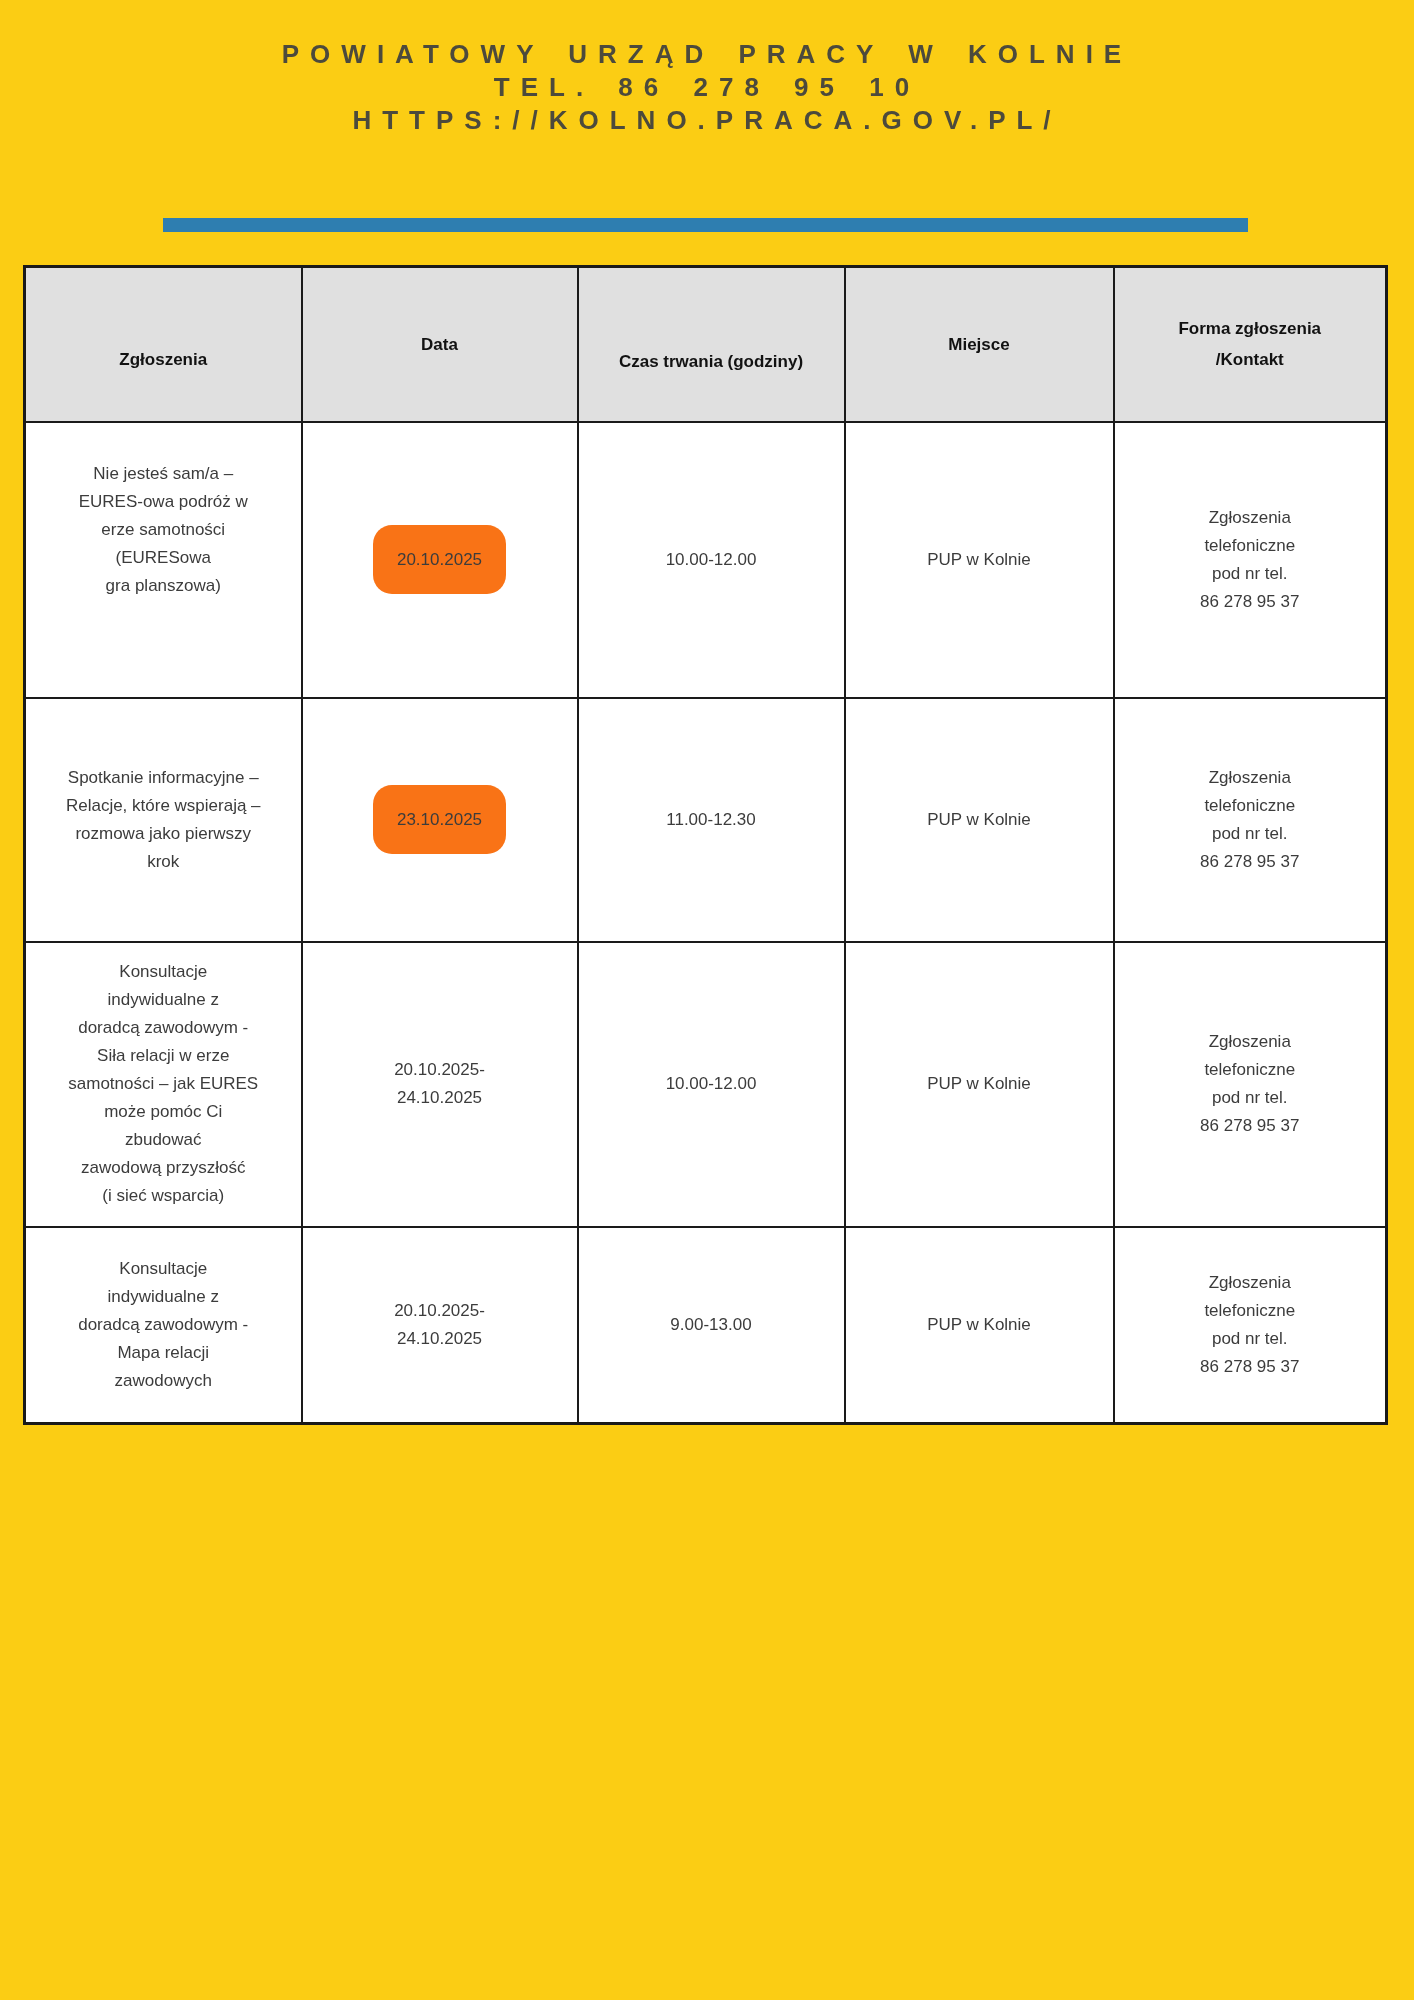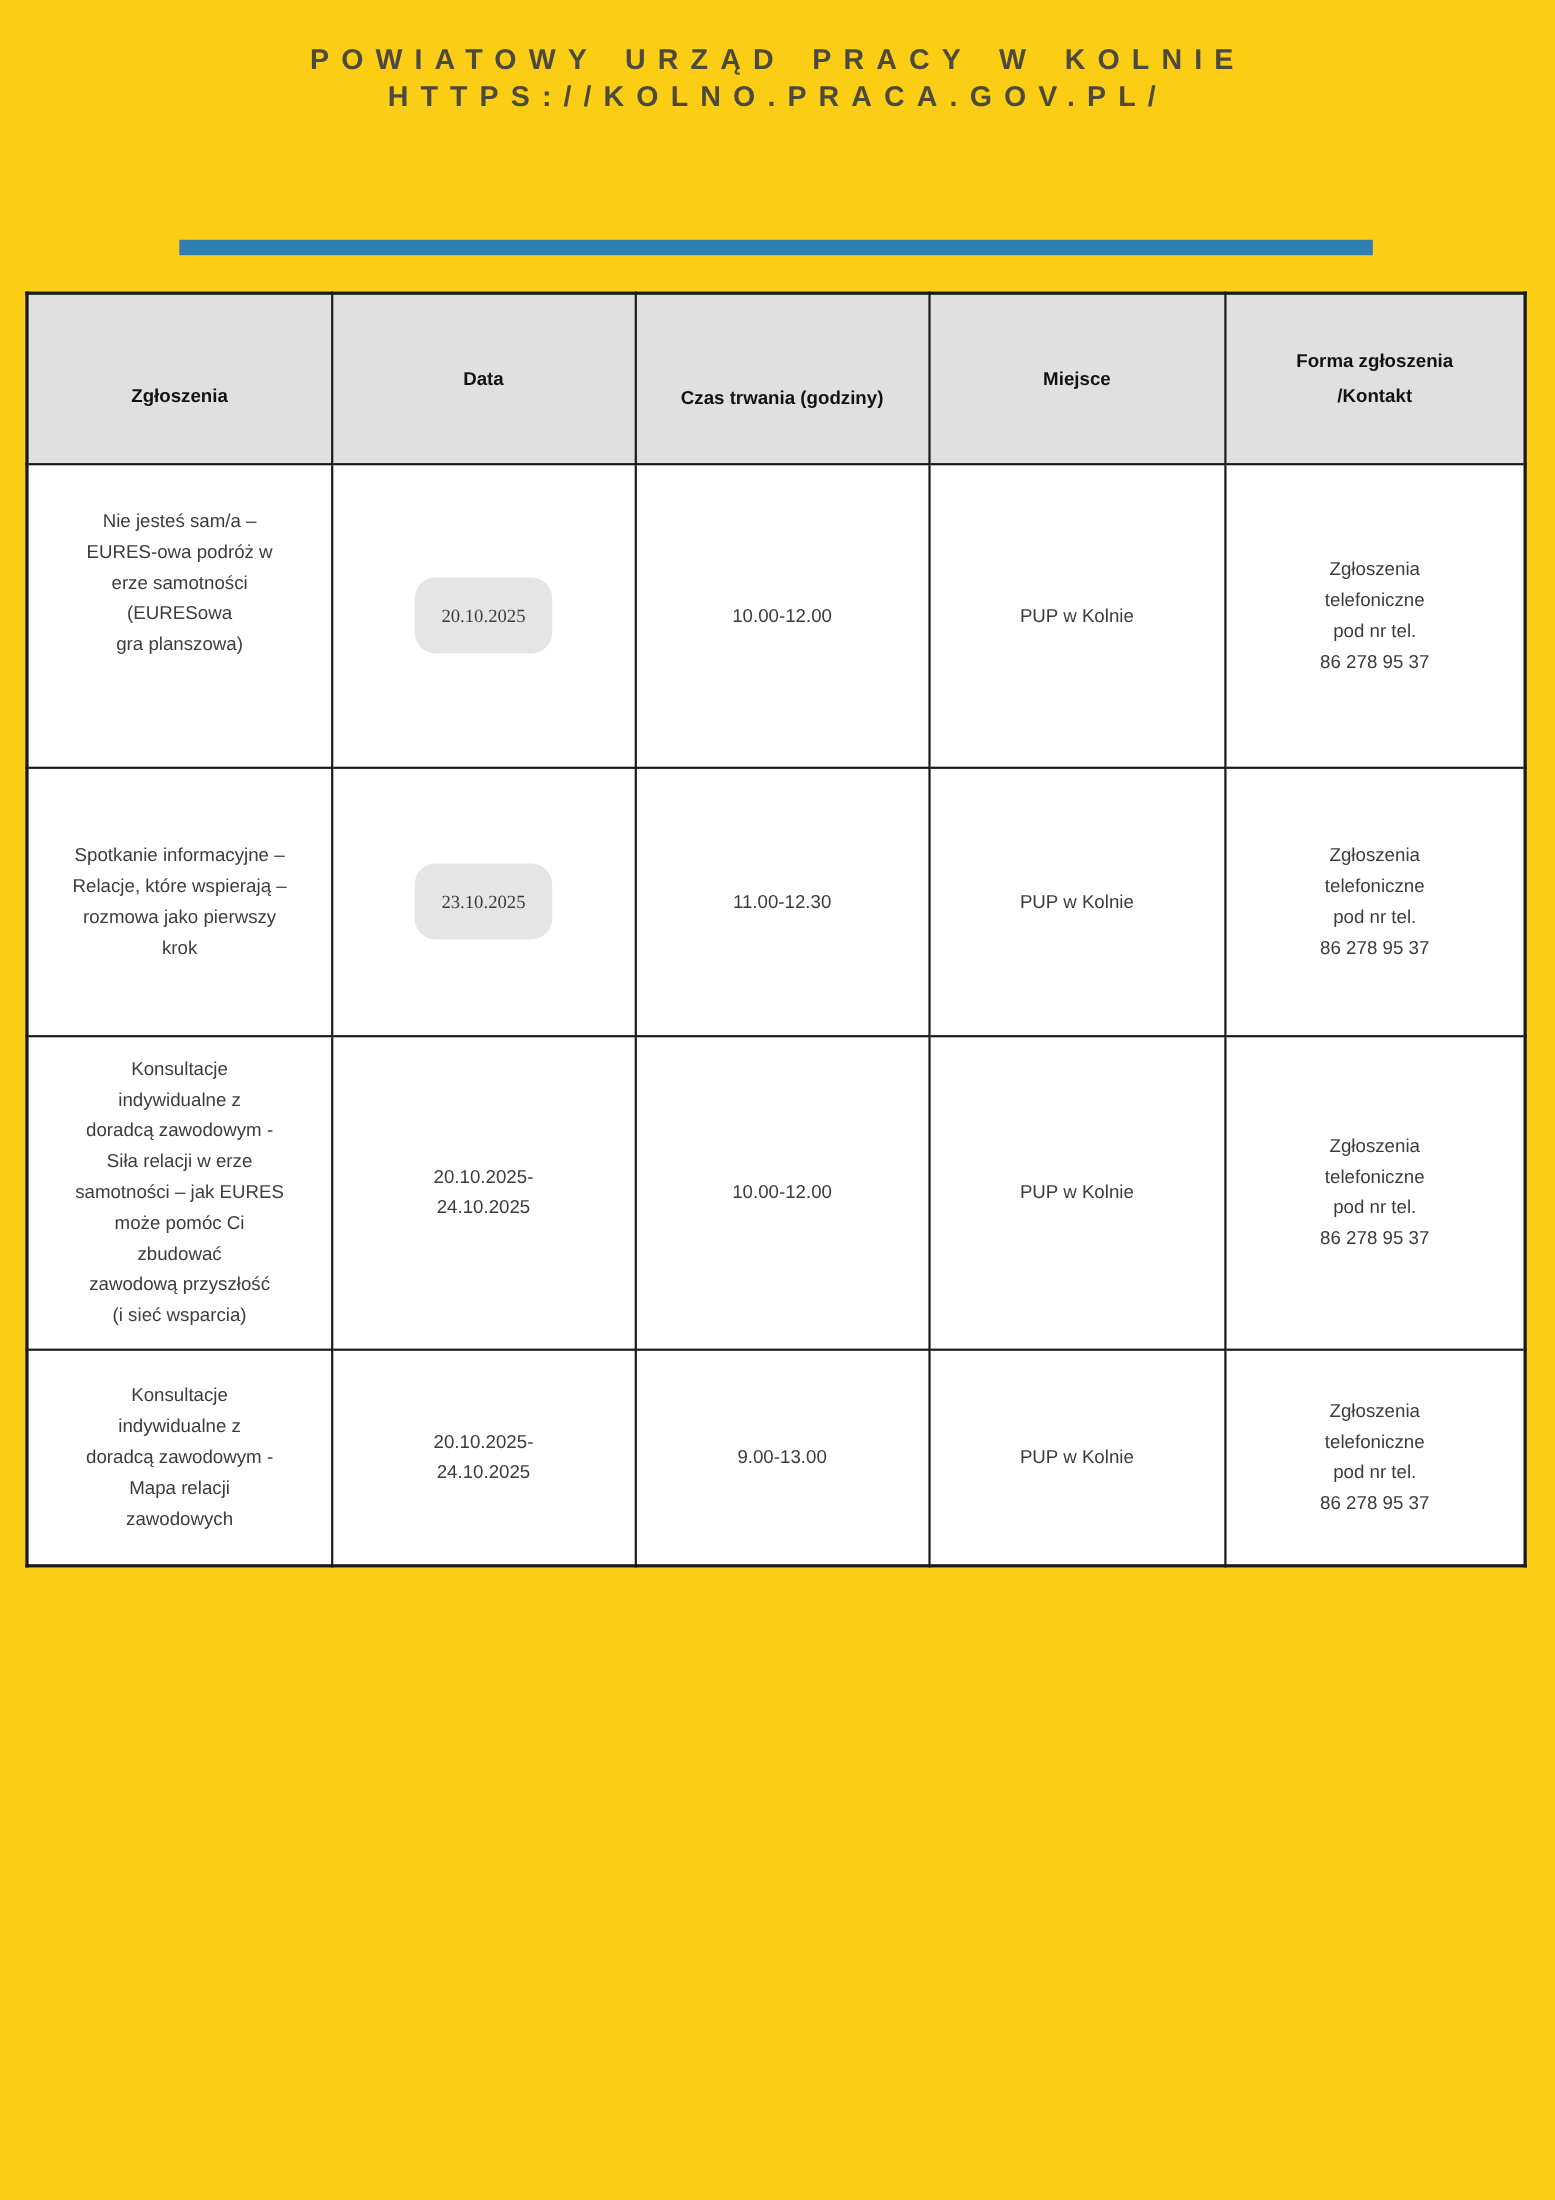--- a/index.html
+++ b/index.html
@@ -69,44 +69,44 @@
     padding-left: 12px;
     padding-right: 8px;
     white-space: pre-line;
     line-height: 29px;
   }
   .lift30 { position: relative; top: -30px; }
   .drop15 { position: relative; top: 15px; display: inline-block; }
   .drop17 { position: relative; top: 17px; display: inline-block; }
   .pill {
     display: inline-block;
-    background: #e5e5e5;
+    background: #f97316;
     border-radius: 19px;
     padding: 22px 24px;
     font-size: 17px;
     color: #3C3C3C;
     line-height: 25px;
-    font-family: Liberation Serif, serif;
   }
   td.daterange { white-space: pre-line; line-height: 32px; }
   td.contact  { white-space: pre-line; line-height: 29px; }
   
   tr.hdr  { height: 155px; }
   tr.r1   { height: 276px; }
   tr.r2   { height: 244px; }
   tr.r3   { height: 285px; }
   tr.r4   { height: 197px; }
 </style>
 </head>
 <body>
 
 <div class="page">
 
   <div class="org-header">
     <div>POWIATOWY URZĄD PRACY W KOLNIE</div>
+    <div>TEL. 86 278 95 10</div>
     <div>HTTPS://KOLNO.PRACA.GOV.PL/</div>
   </div>
 
   <div class="divider"></div>
 
   <table class="schedule">
     <colgroup>
       <col style="width:277px">
       <col style="width:276px">
       <col style="width:267px">

